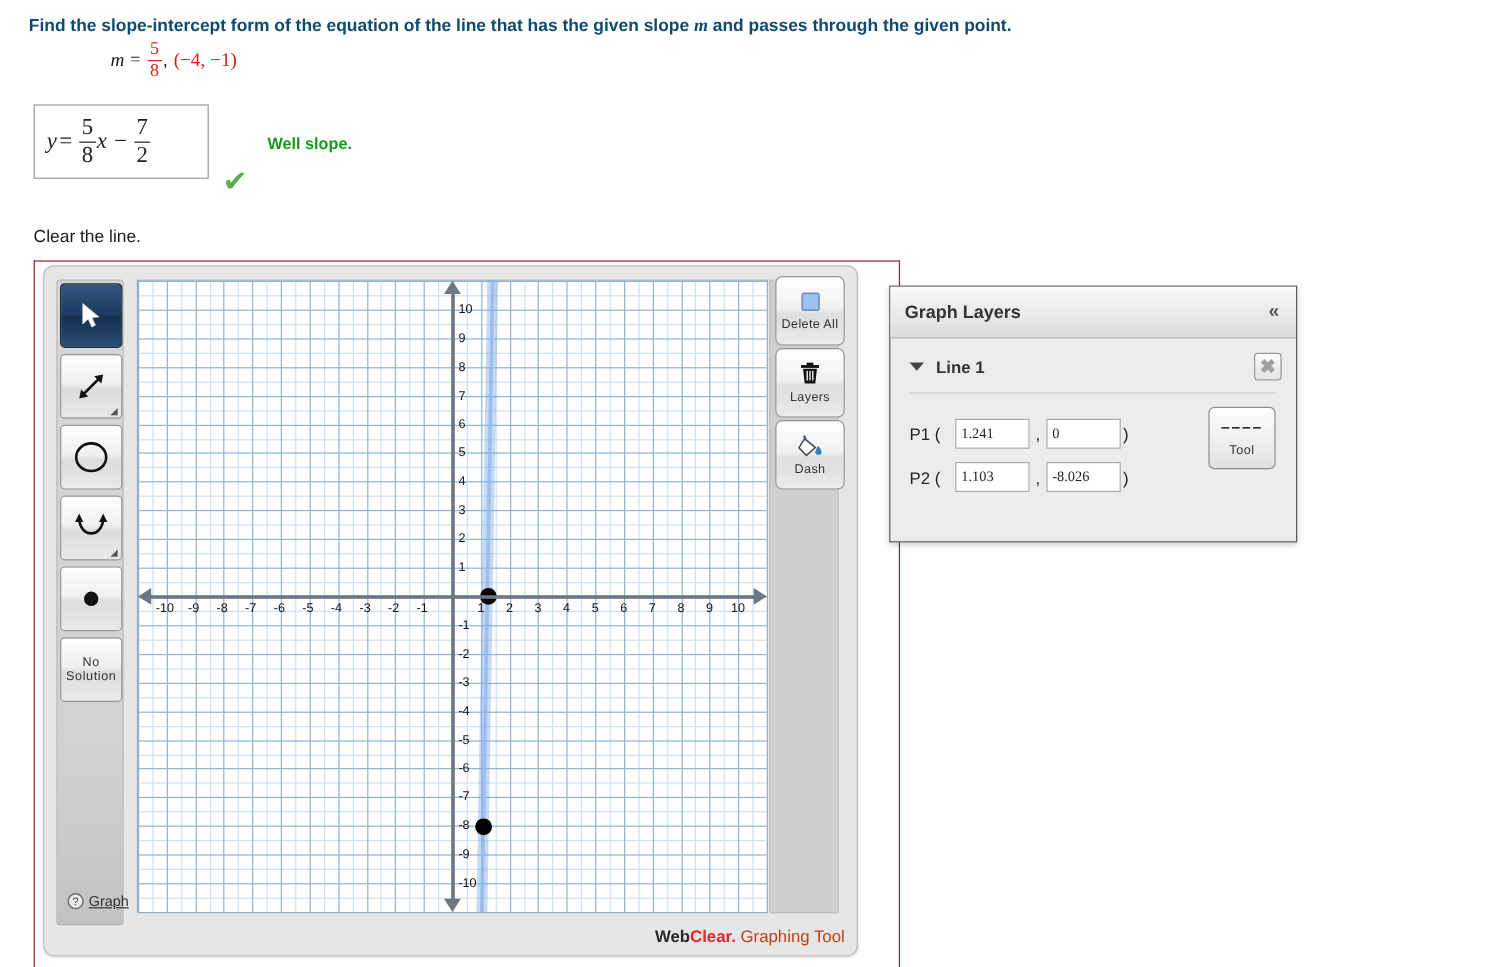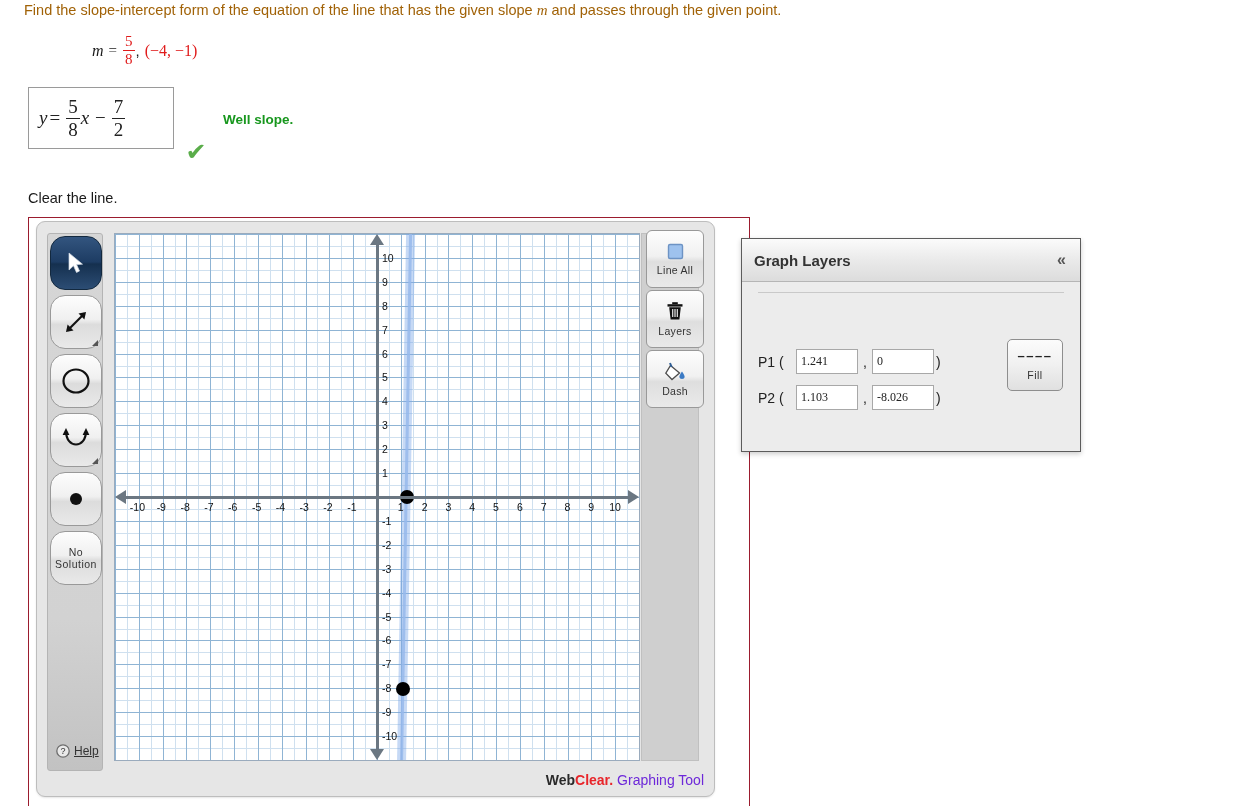--- a/index.html
+++ b/index.html
@@ -7,23 +7,24 @@
     margin: 0; padding: 0;
     width: 1240px; height: 806px;
     background: #ffffff;
     font-family: "Liberation Sans", sans-serif;
     overflow: hidden;
   }
   body { position: relative; }
 
   
   .q-prompt {
-    position: absolute; left: 24px; top: 0px;
-    font-size: 14.5px; color: #a16207; line-height: 20px;
+    position: absolute; left: 24px; top: 12px;
+    font-size: 14.5px; color: #0c4a6e; line-height: 20px;
     white-space: nowrap;
+    font-weight: bold;
   }
   .q-prompt .ital { font-family: "Liberation Serif", serif; font-style: italic; font-size: 15px; }
 
   .given {
     position: absolute; left: 92px; top: 34px;
     font-size: 15px; color: #1a1a1a;
     display: flex; align-items: center;
   }
   .given .mvar {
     font-family: "Liberation Serif", serif; font-style: italic;
@@ -92,21 +93,21 @@
   
   .tool-strip {
     position: absolute; left: 10px; top: 11px;
     width: 56px; height: 538px;
     background: linear-gradient(to bottom,#d6d6d6 0%,#d2d2d2 72%,#c2c2c2 100%);
     border: 1px solid #b4b4b4;
     border-radius: 3px;
   }
   .tbtn {
     position: absolute; left: 2px; width: 52px; height: 54px;
-    border: 1px solid #999; border-radius: 15px;
+    border: 1px solid #999; border-radius: 4px;
     background: linear-gradient(to bottom,#fdfdfd 0%,#f0f0f0 45%,#dcdcdc 55%,#e9e9e9 100%);
     display: flex; flex-direction: column; align-items: center; justify-content: center;
     cursor: pointer;
   }
   .tbtn.sel {
     background: linear-gradient(to bottom,#33557f 0%,#1d3c63 48%,#15304f 52%,#2c4d74 100%);
     border-color: #13293f;
   }
   .tbtn .corner {
     position: absolute; right: 3px; bottom: 2px;
@@ -187,21 +188,21 @@
     display: flex; flex-direction: column; align-items: center; justify-content: center;
     cursor: pointer;
   }
   .abtn .albl { font-size: 10.5px; color: #333; letter-spacing: .3px; margin-top: 2px; }
 
   .brand {
     position: absolute; right: 10px; bottom: 8px;
     font-size: 14px; color: #2a2a2a; font-weight: 600;
   }
   .brand .assign { color: #e8252a; }
-  .brand .gt { font-weight: 400; color: #6d28d9; }
+  .brand .gt { font-weight: 400; color: #c2410c; }
 
   
   .layers {
     position: absolute; left: 741px; top: 238px;
     width: 340px; height: 214px;
     background: #ececec;
     border: 1px solid #5c5c5c;
     box-shadow: 0 2px 5px rgba(0,0,0,.2);
   }
   .layers-head {
@@ -334,21 +335,21 @@
     <div class="tbtn" style="top:297px;">
       <span class="tlabel">No</span>
       <span class="tlabel">Solution</span>
     </div>
 
     <div class="help-link">
       <svg width="14" height="14" viewBox="0 0 14 14">
         <circle cx="7" cy="7" r="6.2" fill="#e9e9e9" stroke="#6d6d6d" stroke-width="1.3"></circle>
         <text x="7" y="10.4" font-size="9" font-family="Liberation Sans, sans-serif" text-anchor="middle" fill="#333">?</text>
       </svg>
-      <span class="hlbl">Help</span>
+      <span class="hlbl">Graph</span>
     </div>
   </div>
 
   <div class="canvas-gutter"></div>
 
   <div class="graph-canvas">
     <div class="minor-grid" id="minor-grid">
         <div style="position: absolute; top: 0px; bottom: 0px; width: 1px; background: rgb(207, 224, 239); left: 11.91px;"></div>
         <div style="position: absolute; top: 0px; bottom: 0px; width: 1px; background: rgb(207, 224, 239); left: 35.73px;"></div>
         <div style="position: absolute; top: 0px; bottom: 0px; width: 1px; background: rgb(207, 224, 239); left: 59.55px;"></div>
@@ -498,21 +499,21 @@
         <div class="tick-lbl" style="left: 267px; top: 472.182px;">-9</div>
         <div class="tick-lbl" style="left: 267px; top: 496.091px;">-10</div>
       </div>
   </div>
 
   <div class="act-strip">
     <div class="abtn">
       <svg width="22" height="20" viewBox="0 0 22 20">
         <rect x="4.5" y="2.5" width="14" height="14" rx="1.5" fill="#9ec2ee" stroke="#6d93c4" stroke-width="1.4"></rect>
       </svg>
-      <span class="albl">Line All</span>
+      <span class="albl">Delete All</span>
     </div>
     <div class="abtn">
       <svg width="22" height="22" viewBox="0 0 22 22">
         <rect x="3.5" y="3.2" width="15" height="2.4" fill="#111"></rect>
         <rect x="8.2" y="1.2" width="5.6" height="2" fill="#111"></rect>
         <path d="M5.2,6.2 L16.8,6.2 L15.4,18.6 L6.6,18.6 Z" fill="#111"></path>
         <rect x="8.1" y="8" width="1.2" height="8" fill="#e8e8e8"></rect>
         <rect x="10.4" y="8" width="1.2" height="8" fill="#e8e8e8"></rect>
         <rect x="12.7" y="8" width="1.2" height="8" fill="#e8e8e8"></rect>
       </svg>
@@ -532,20 +533,27 @@
     <span>Web</span><span class="assign">Clear.</span><span class="gt"> Graphing Tool</span>
   </div>
 </div>
 
 <div class="layers">
   <div class="layers-head">
     <span class="layers-title">Graph Layers</span>
     <span class="collapse-btn">«</span>
   </div>
 
+  <div class="layer-row">
+    <div style="display:flex;align-items:center;">
+      <span class="caret"></span>
+      <span class="layer-name">Line 1</span>
+    </div>
+    <span class="x-btn">✖</span>
+  </div>
   <div class="layer-sep"></div>
 
   <div class="pt-rows">
     <div class="pt-row">
       <span class="pt-lbl">P1 (</span>
       <input class="coord-in" value="1.241" style="">
       <span class="comma">,</span>
       <input class="coord-in" value="0" style="">
       <span class="paren">)</span>
     </div>
@@ -553,15 +561,15 @@
       <span class="pt-lbl">P2 (</span>
       <input class="coord-in" value="1.103" style="">
       <span class="comma">,</span>
       <input class="coord-in" value="-8.026" style="">
       <span class="paren">)</span>
     </div>
   </div>
 
   <div class="dash-btn">
     <span class="dash-glyph">––––</span>
-    <span class="dash-lbl">Fill</span>
+    <span class="dash-lbl">Tool</span>
   </div>
 </div>
 
 </body></html>

